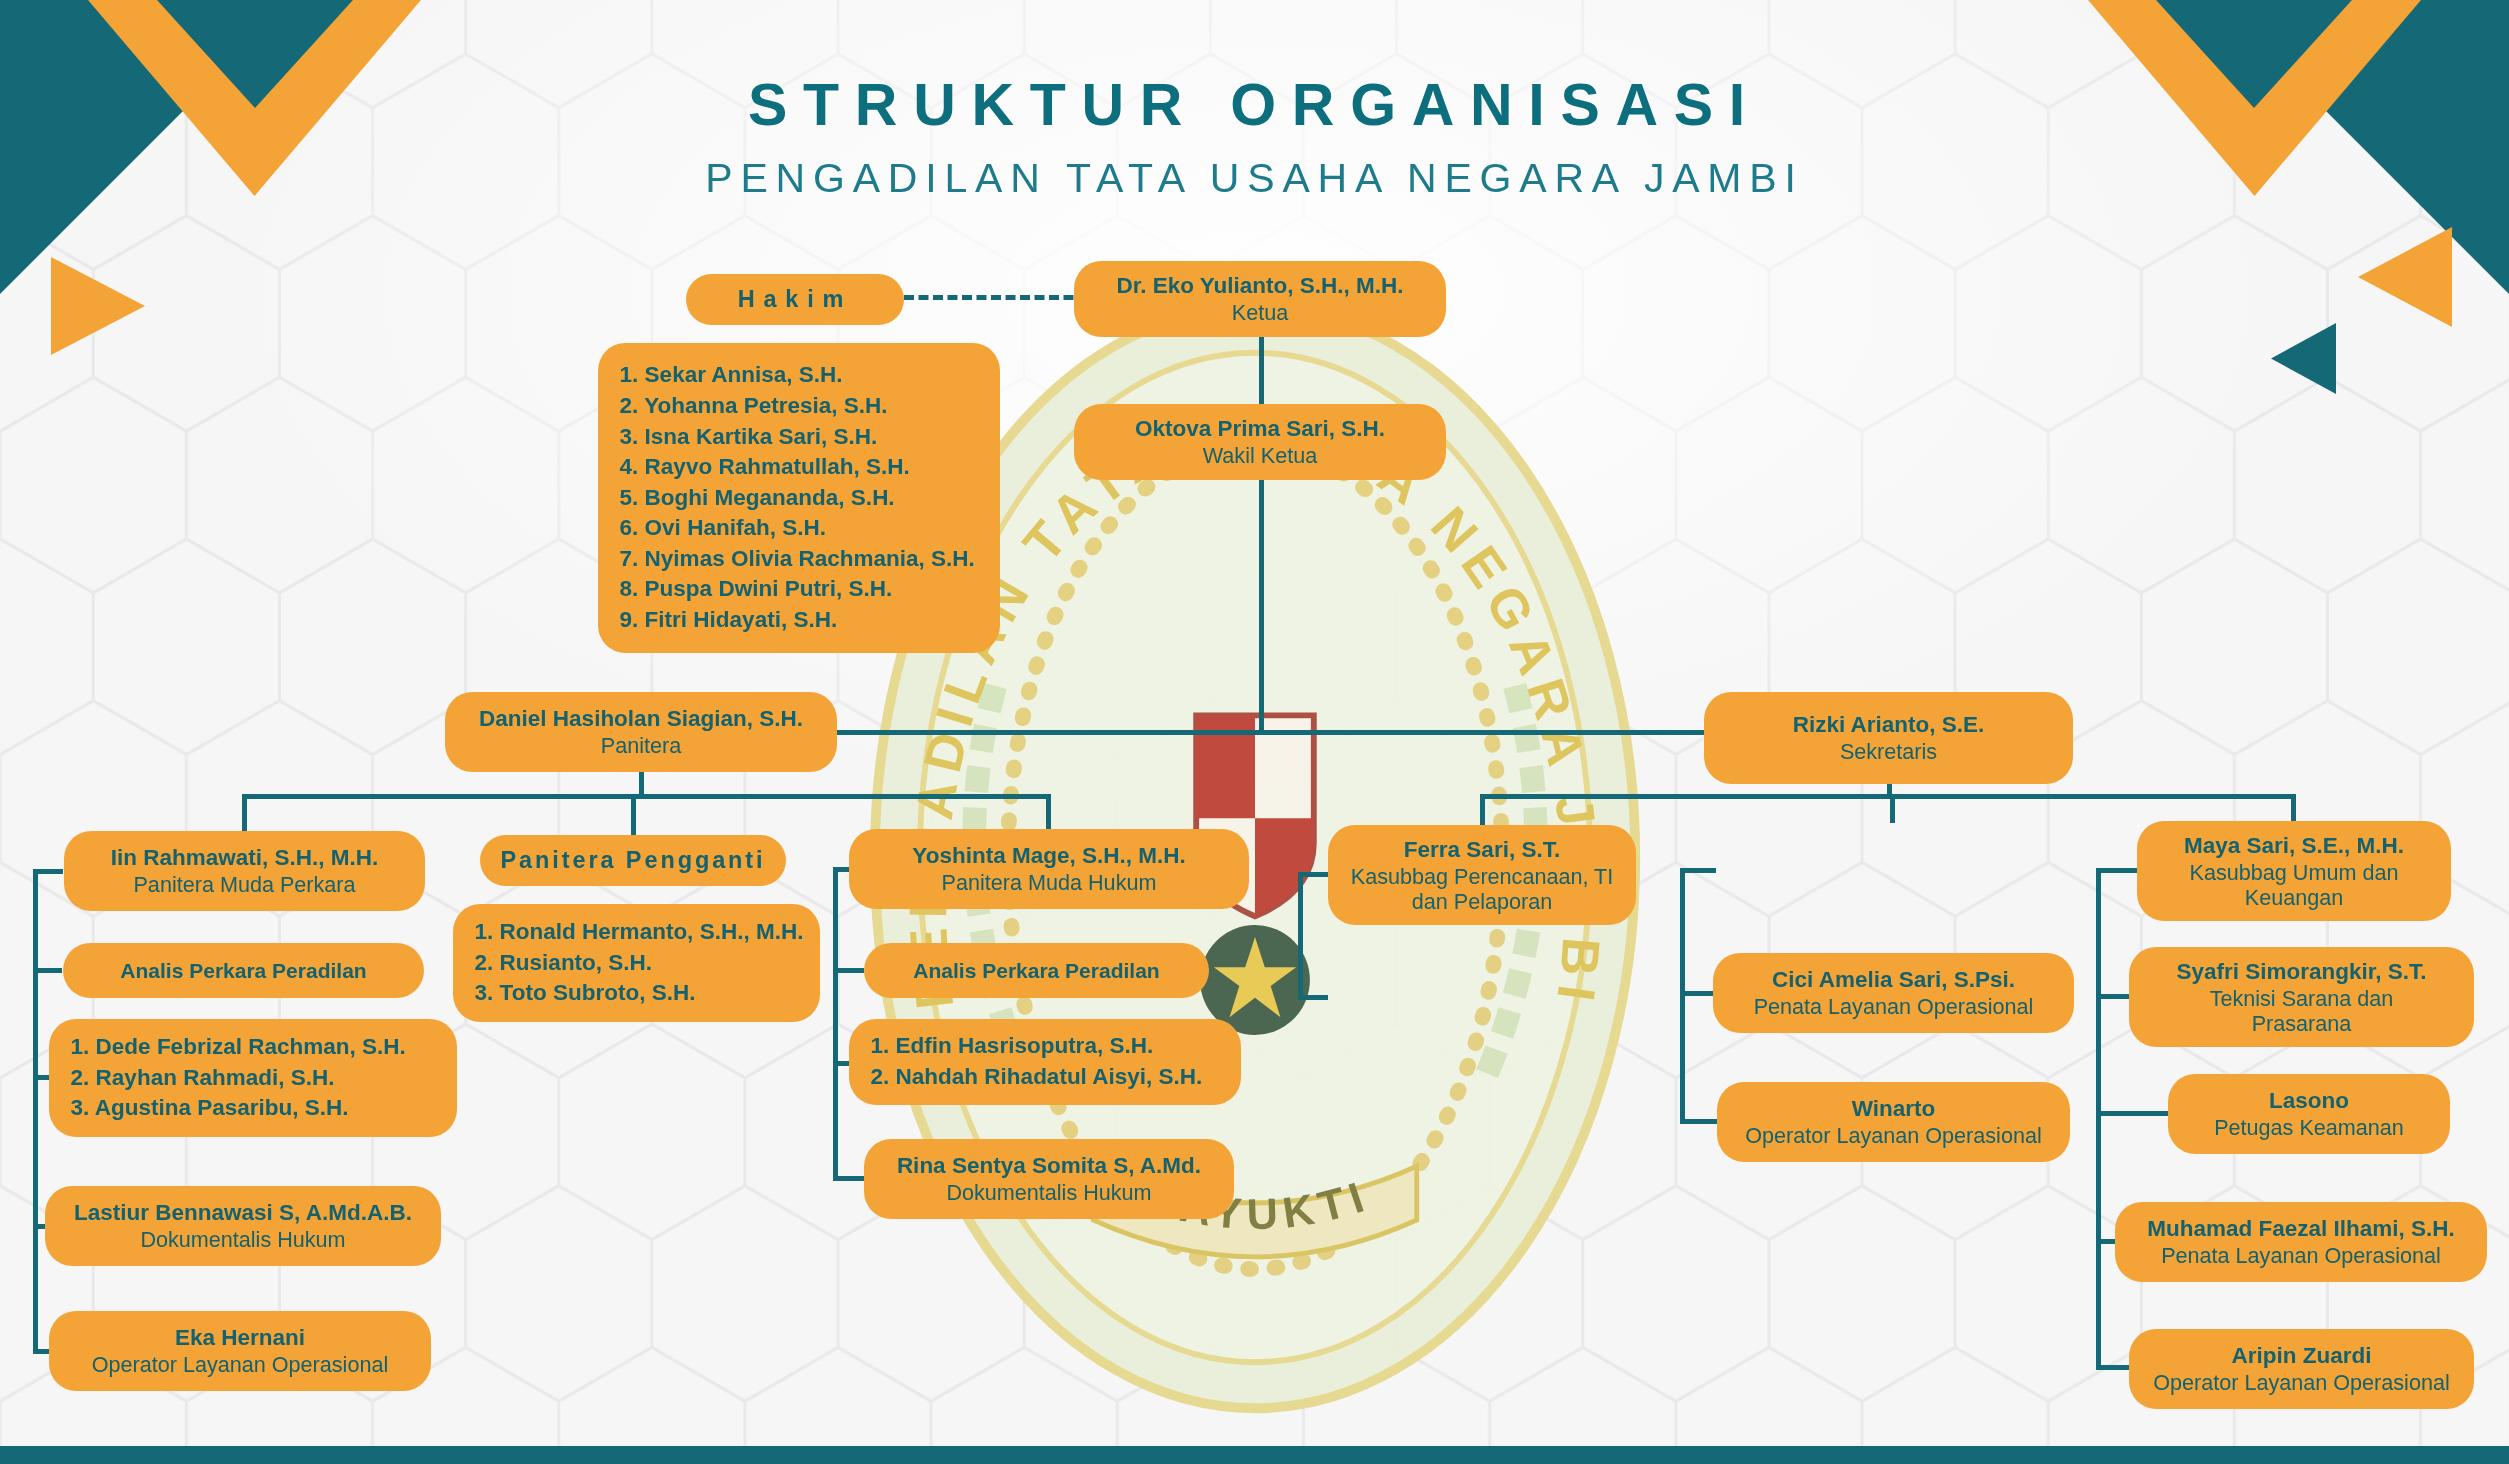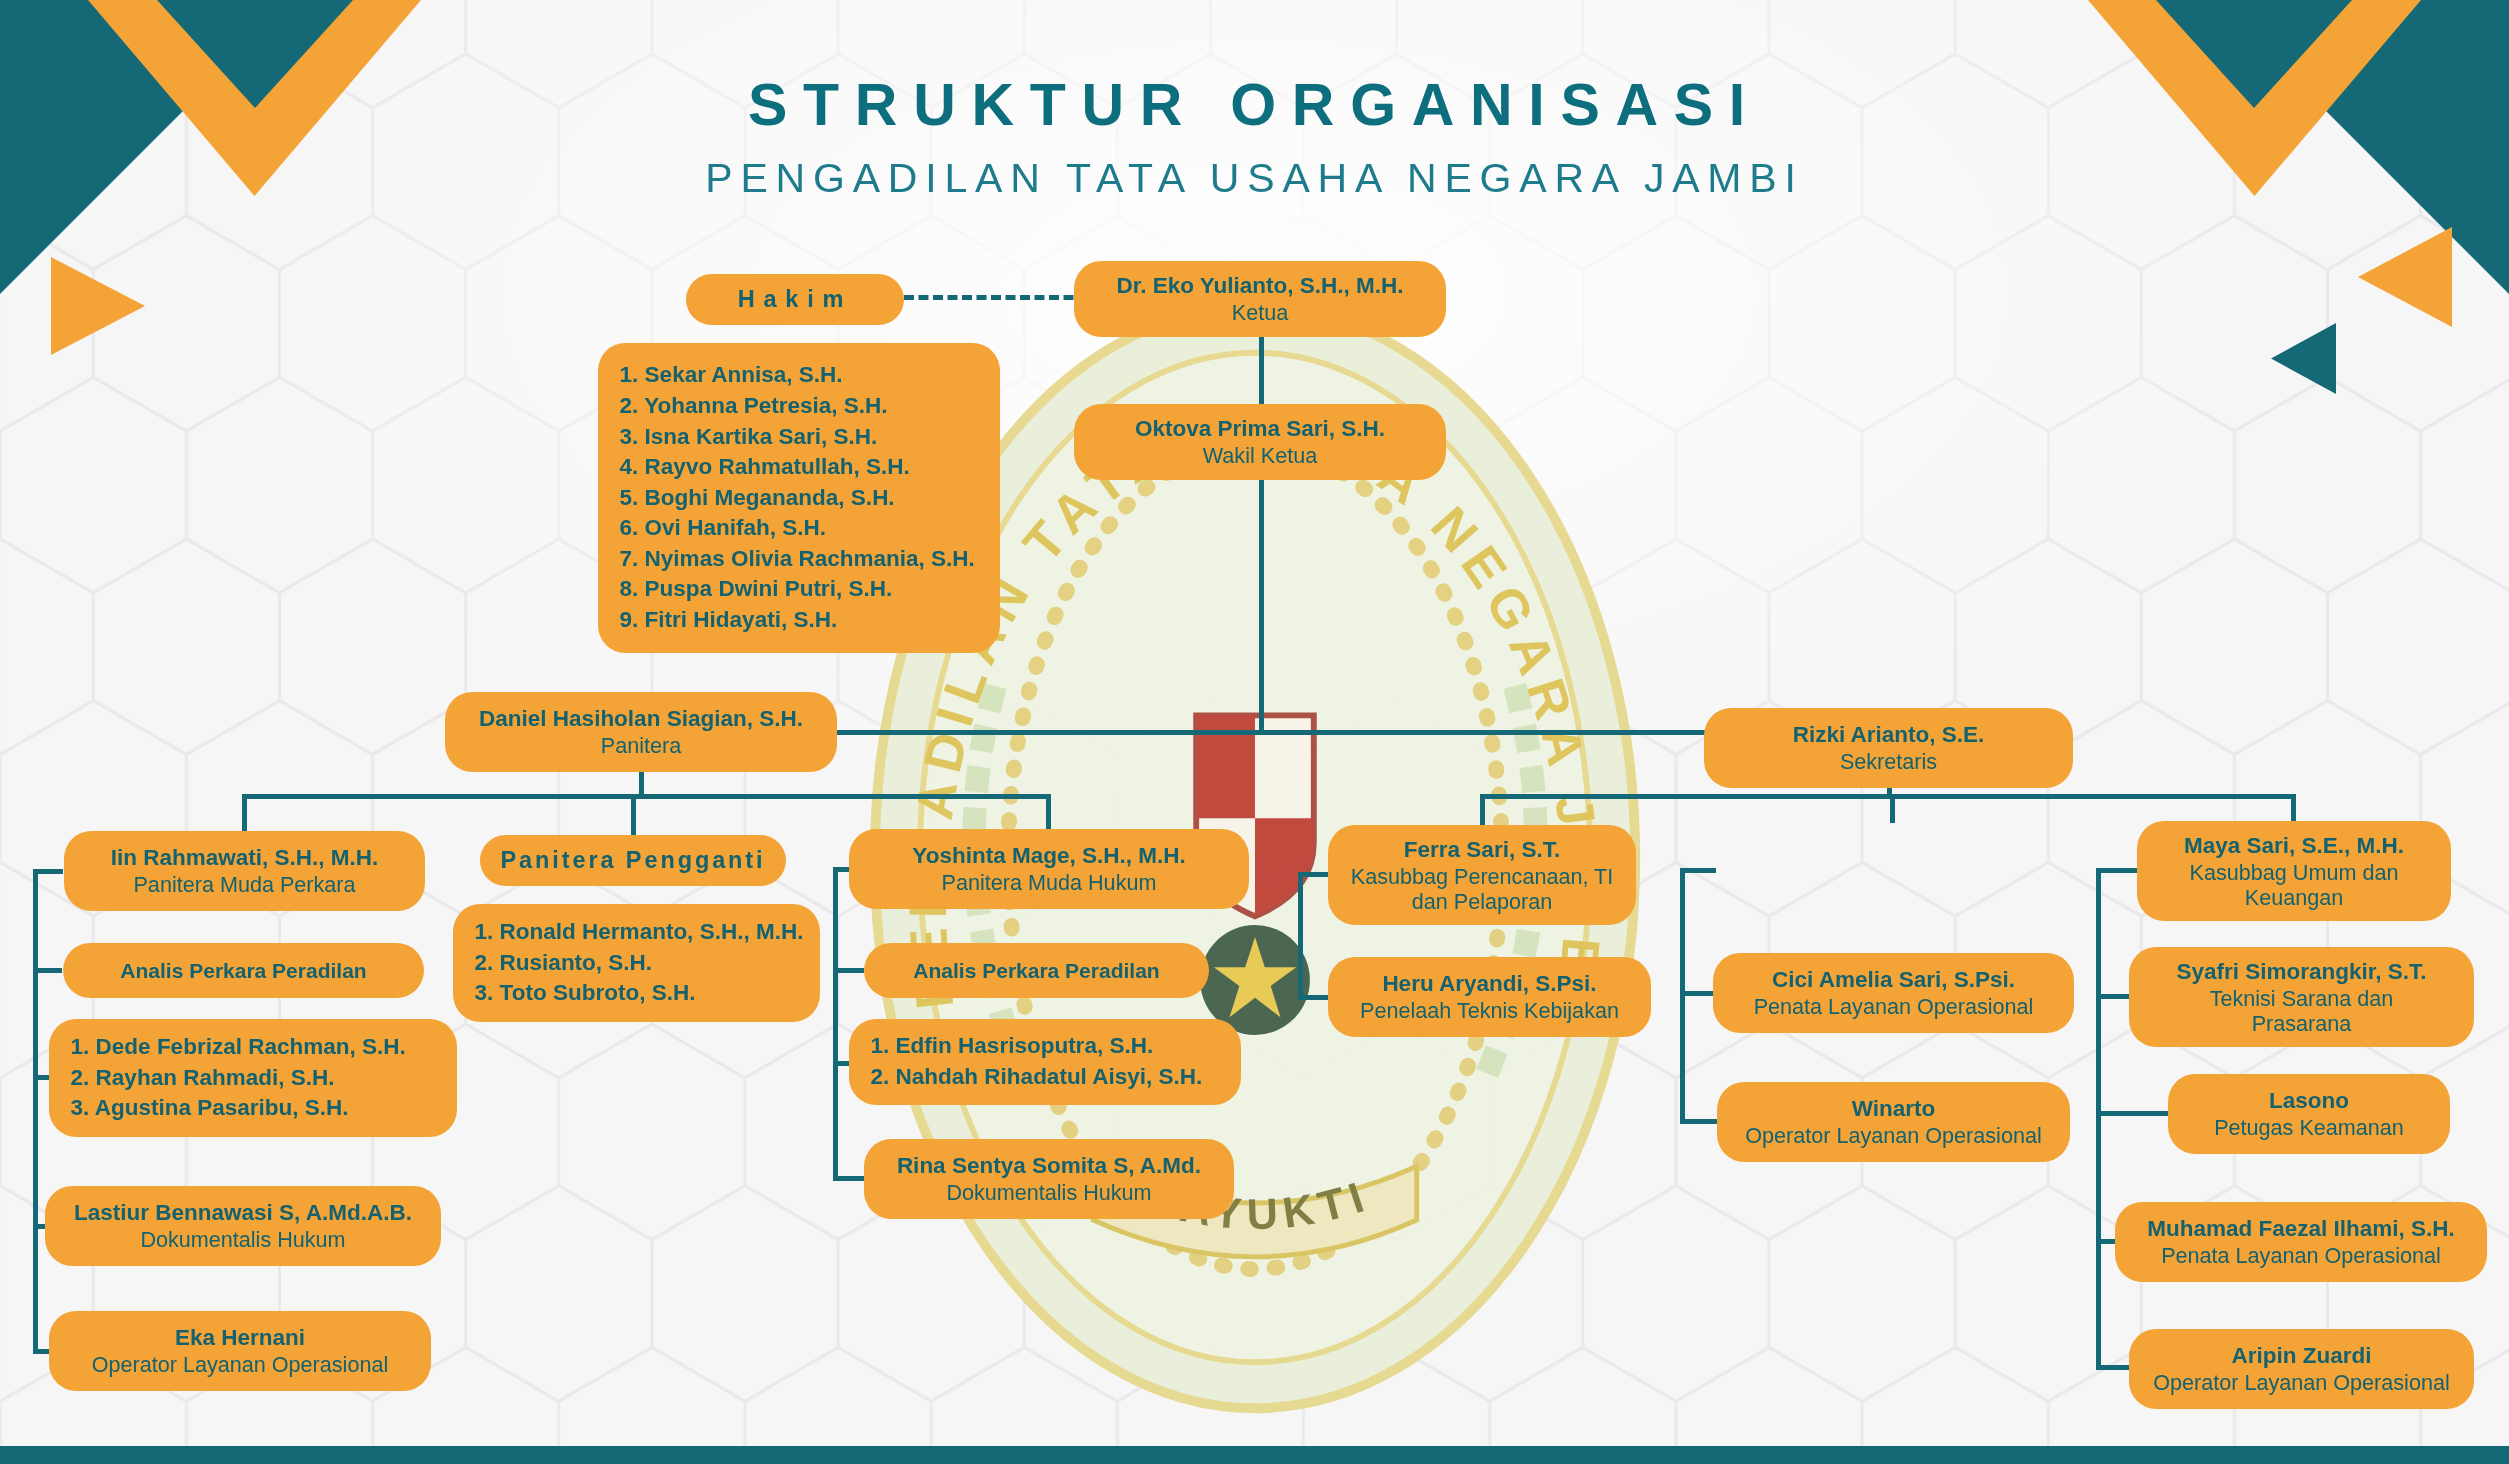--- a/index.html
+++ b/index.html
@@ -192,21 +192,21 @@
   <div class="node" style="left:1074px;top:404px;width:372px;height:76px">
     <div class="name">Oktova Prima Sari, S.H.</div>
     <div class="role">Wakil Ketua</div>
   </div>
 
   <div class="node" style="left:445px;top:692px;width:392px;height:80px">
     <div class="name">Daniel Hasiholan Siagian, S.H.</div>
     <div class="role">Panitera</div>
   </div>
 
-  <div class="node" style="left:1704px;top:708px;width:369px;height:80px">
+  <div class="node" style="left:1704px;top:692px;width:369px;height:92px">
     <div class="name">Rizki Arianto, S.E.</div>
     <div class="role">Sekretaris</div>
   </div>
 
   <div class="node" style="left:64px;top:831px;width:361px;height:80px">
     <div class="name">Iin Rahmawati, S.H., M.H.</div>
     <div class="role">Panitera Muda Perkara</div>
   </div>
 
   <div class="node" style="left:480px;top:835px;width:306px;height:51px">
@@ -256,24 +256,20 @@
   <div class="node" style="left:864px;top:1139px;width:370px;height:80px">
     <div class="name">Rina Sentya Somita S, A.Md.</div>
     <div class="role">Dokumentalis Hukum</div>
   </div>
 
   <div class="node" style="left:1328px;top:825px;width:308px;height:100px">
     <div class="name">Ferra Sari, S.T.</div>
     <div class="role">Kasubbag Perencanaan, TI dan Pelaporan</div>
   </div>
 
-  <div class="node" style="left:1328px;top:957px;width:323px;height:80px">
-    <div class="name">Heru Aryandi, S.Psi.</div>
-    <div class="role">Penelaah Teknis Kebijakan</div>
-  </div>
 
 
   <div class="node" style="left:1713px;top:953px;width:361px;height:80px">
     <div class="name">Cici Amelia Sari, S.Psi.</div>
     <div class="role">Penata Layanan Operasional</div>
   </div>
 
   <div class="node" style="left:1717px;top:1082px;width:353px;height:80px">
     <div class="name">Winarto</div>
     <div class="role">Operator Layanan Operasional</div>

